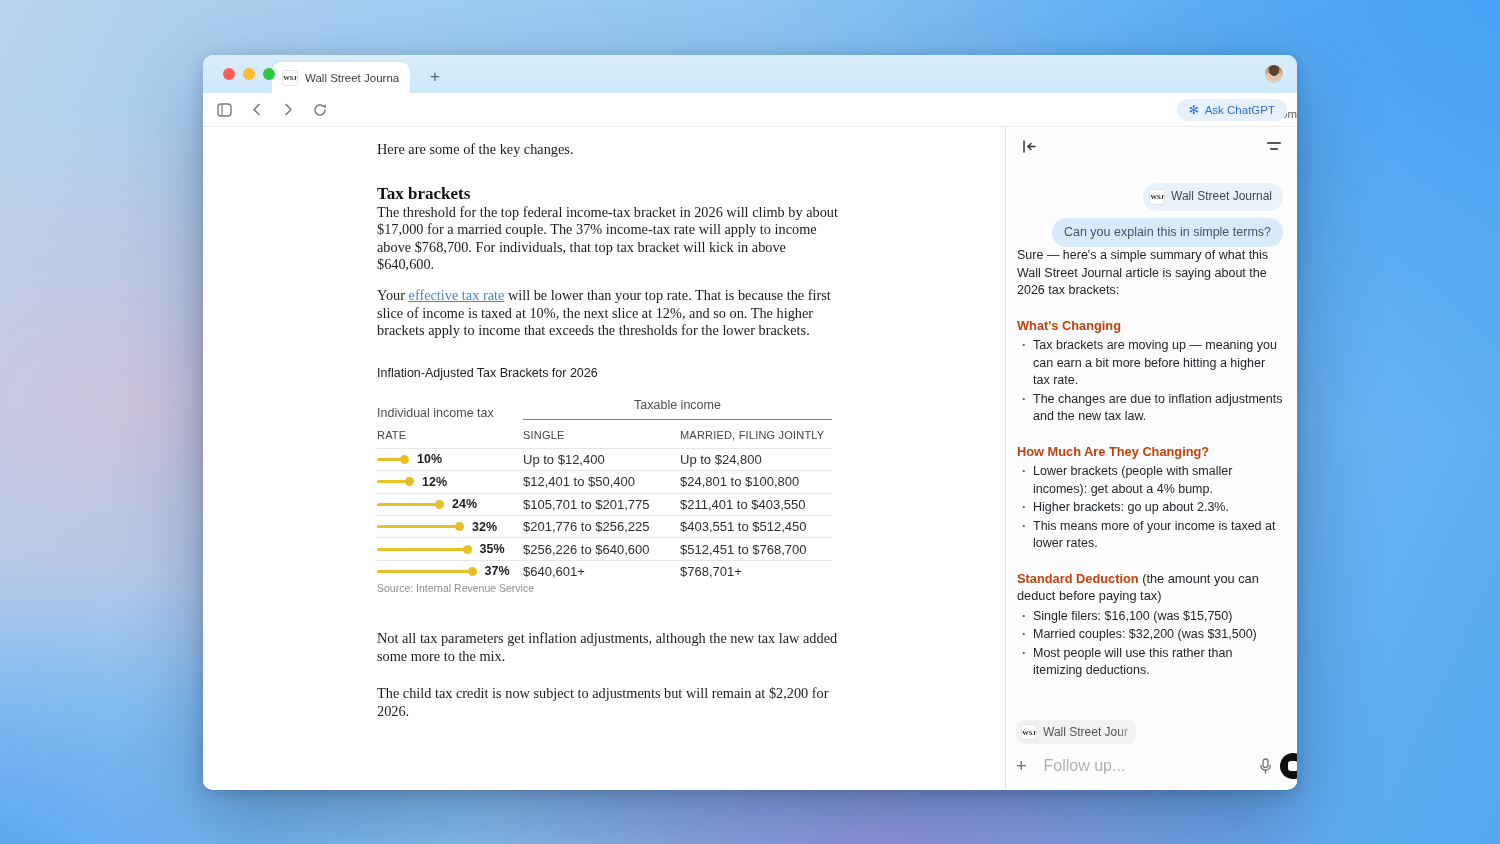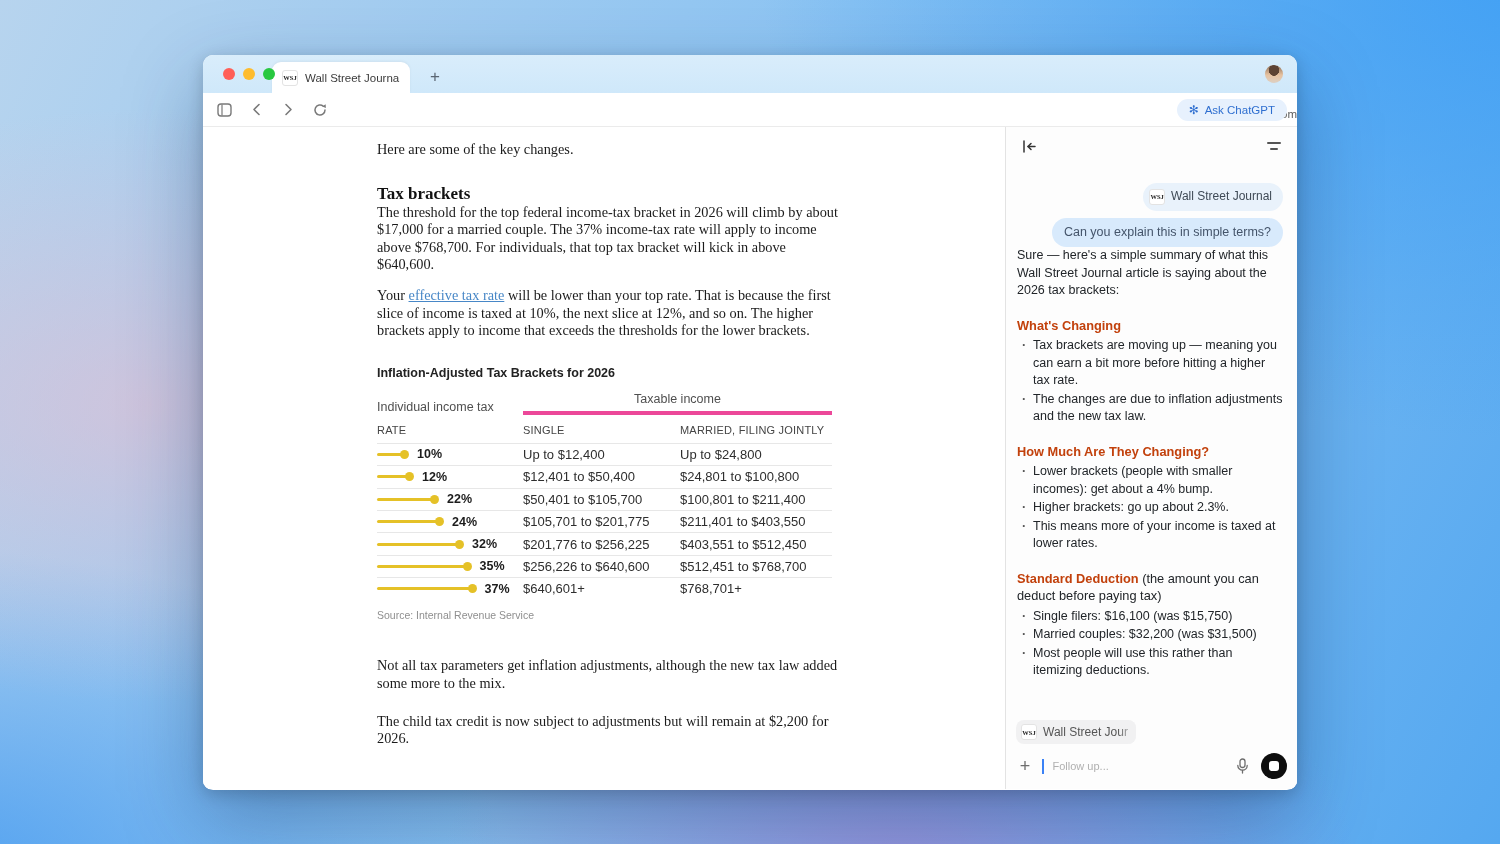--- a/index.html
+++ b/index.html
@@ -61,31 +61,31 @@
   .content { display:flex; height:662px; background:#fff; }
   .article { flex:1; background:#fff; overflow:hidden; padding:10px 0 0 174px; }
   .article-col { width:468px; font-family:"Liberation Serif", serif; color:#1b1b1b; }
   .article-col p { font-size:14.3px; line-height:17.6px; margin-bottom:13px; }
   .article-col h3 { font-size:17px; font-weight:bold; color:#111; margin:25px 0 0; }
   .article-col .intro { margin-top:4px; }
   a.wsj-link { color:#4787c7; text-decoration:underline; }
 
   
   .tbl { font-family:"Liberation Sans", sans-serif; width:455px; margin-top:26px; }
-  .tbl-title { font-size:12.5px; font-weight:bold; color:#222; margin-bottom:12px; }
+  .tbl-title { font-size:12.5px; font-weight:normal; color:#222; margin-bottom:18px; }
   .tbl-groups { display:flex; font-size:12.5px; color:#4f4f4f; }
   .g-left { width:146px;margin-top:8px; }
-  .g-right { flex:1; text-align:center; border-bottom:4px solid #ec4899; padding-bottom:5px; }
+  .g-right { flex:1; text-align:center; border-bottom:1px solid #ec4899; padding-bottom:5px; }
   .tbl-head { display:grid; grid-template-columns:146px 157px 1fr; font-size:11px; color:#454545; letter-spacing:.2px; padding:9px 0 7px; }
   .t-row { display:grid; grid-template-columns:146px 157px 1fr; align-items:center; height:22.4px; border-top:1px solid #e7e7e7; font-size:13px; color:#2e2e2e; }
   .t-rate { display:flex; align-items:center; }
   .bar { height:3px; background:#e5c127; border-radius:2px; }
   .dot { width:9px; height:9px; border-radius:50%; background:#e5c127; margin-left:-2px; flex:none; }
   .rate-label { font-weight:bold; font-size:12.5px; color:#1c1c1c; margin-left:8px; }
-  .tbl-source { font-size:10.5px; color:#8f8f8f; margin-top:10px; font-family:"Liberation Sans", sans-serif; }
+  .tbl-source { font-size:10.5px; color:#8f8f8f; font-family:"Liberation Sans", sans-serif; }
 
   
   .sidebar { width:292px; border-left:1px solid #e3e3e3; background:#fdfdfd; display:flex; flex-direction:column; }
   .sb-header { height:32px; display:flex; align-items:center; justify-content:space-between; padding:6px 12px 0; }
   .two-lines { display:flex; flex-direction:column; align-items:center; gap:4px; }
   .two-lines i { display:block; height:1.6px; background:#555; border-radius:1px; }
   .two-lines i:first-child { width:14px; }
   .two-lines i:last-child { width:8px; }
 
   .chat { flex:1; overflow:hidden; position:relative; padding:24px 14px 0 6px; font-size:12.5px; color:#212529; line-height:17.5px; }
@@ -101,21 +101,21 @@
 
   
   .composer { position:relative; background:#fdfdfd; padding:6px 10px 10px; }
   .fade { position:absolute; left:0; right:0; top:-26px; height:26px; background:linear-gradient(180deg, rgba(253,253,253,0), #fdfdfd); pointer-events:none; }
   .comp-chip { display:inline-flex; align-items:center; gap:6px; background:#f1f1f2; border-radius:8px; padding:4px 8px 4px 5px; font-size:12px; color:#555; max-width:120px; position:relative; overflow:hidden; margin-bottom:9px; }
   .comp-chip .truncate { white-space:nowrap; overflow:hidden; }
   .comp-chip::after { content:""; position:absolute; right:0; top:0; bottom:0; width:18px; background:linear-gradient(90deg, rgba(241,241,242,0), #f1f1f2); }
   .input-row { display:flex; align-items:center; gap:8px; }
   .plus-icon { font-size:18px; color:#6e6e6e; font-weight:300; width:18px; text-align:center; }
   .caret { width:1.5px; height:15px; background:#3b82f6; margin-right:1px; }
-  .follow-input { border:none; outline:none; background:transparent; flex:1; font-size:11px; color:#333; font-family:"Liberation Sans", sans-serif; }
+  .follow-input { border:none; outline:none; background:transparent; flex:1; font-size:16px; color:#333; font-family:"Liberation Sans", sans-serif; }
   .follow-input::placeholder { color:#b0b0b0; }
   .voice-btn { width:26px; height:26px; border-radius:50%; background:#0d0d0d; display:flex; align-items:center; justify-content:center; flex:none; }
   .voice-btn .sq { width:10px; height:10px; background:#fff; border-radius:3px; }
   svg { display:block; }
 </style>
 </head>
 <body>
 
 <div class="window">
 
@@ -199,29 +199,20 @@
                 <div class="t-rate">
                   <div class="bar" style="width: 30px; background: rgb(229, 193, 39);"></div>
                   <div class="dot" style="background: rgb(229, 193, 39);"></div>
                   <span class="rate-label">12%</span>
                 </div>
                 <div>$12,401 to $50,400</div>
                 <div>$24,801 to $100,800</div>
               </div>
               <div class="t-row">
                 <div class="t-rate">
-                  <div class="bar" style="width: 55px; background: rgb(229, 193, 39);"></div>
-                  <div class="dot" style="background: rgb(229, 193, 39);"></div>
-                  <span class="rate-label">22%</span>
-                </div>
-                <div>$50,401 to $105,700</div>
-                <div>$100,801 to $211,400</div>
-              </div>
-              <div class="t-row">
-                <div class="t-rate">
                   <div class="bar" style="width: 60px; background: rgb(229, 193, 39);"></div>
                   <div class="dot" style="background: rgb(229, 193, 39);"></div>
                   <span class="rate-label">24%</span>
                 </div>
                 <div>$105,701 to $201,775</div>
                 <div>$211,401 to $403,550</div>
               </div>
               <div class="t-row">
                 <div class="t-rate">
                   <div class="bar" style="width: 80px; background: rgb(229, 193, 39);"></div>

